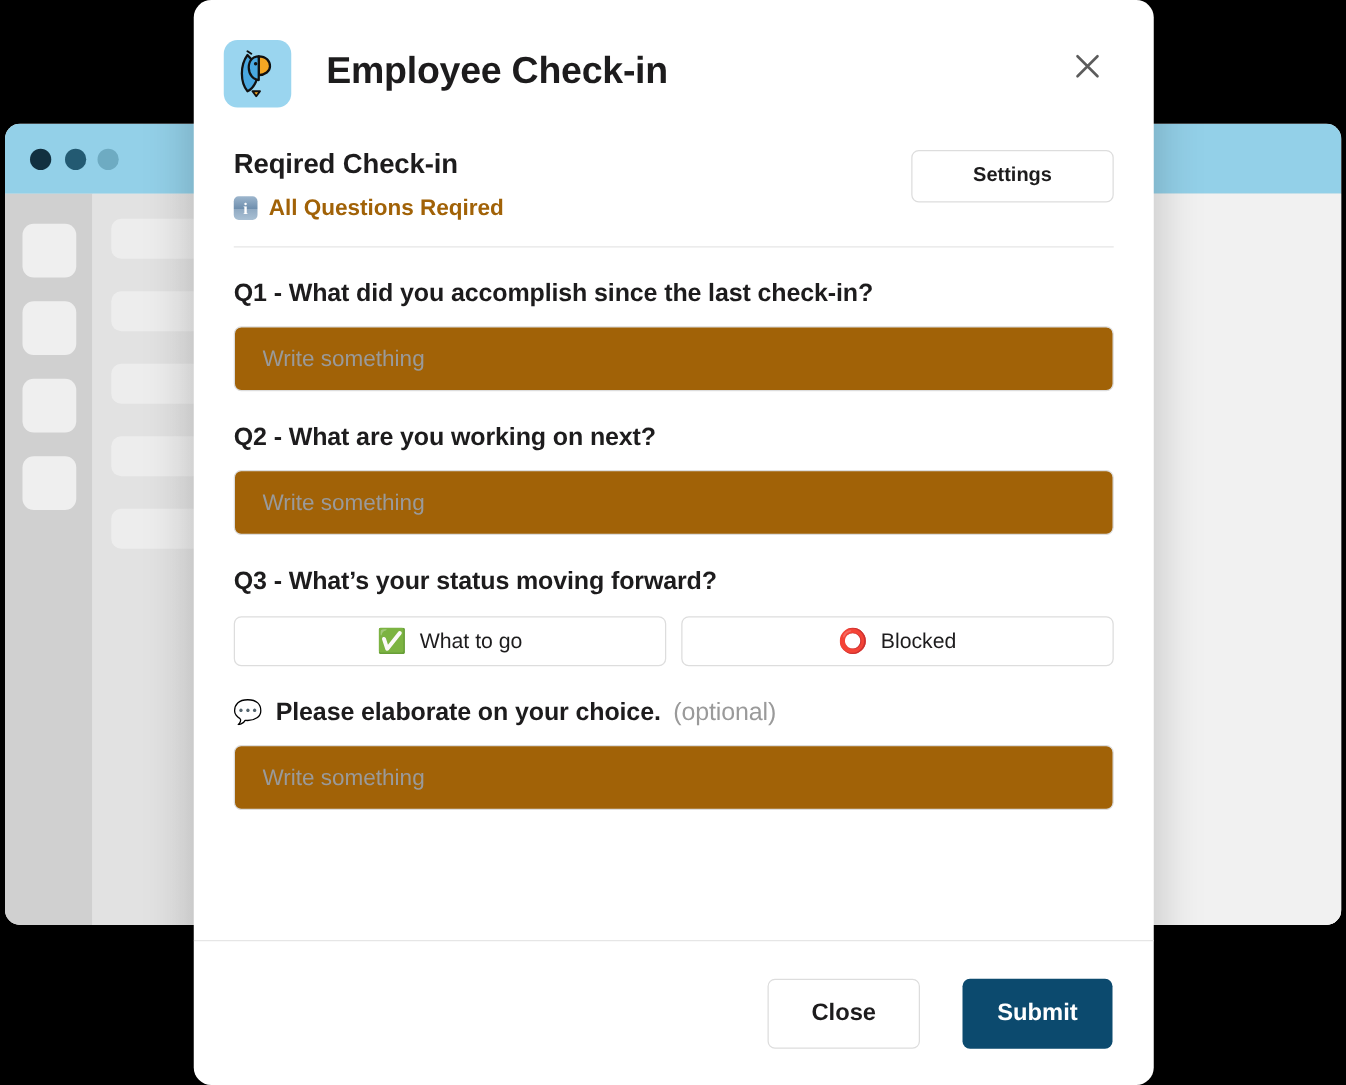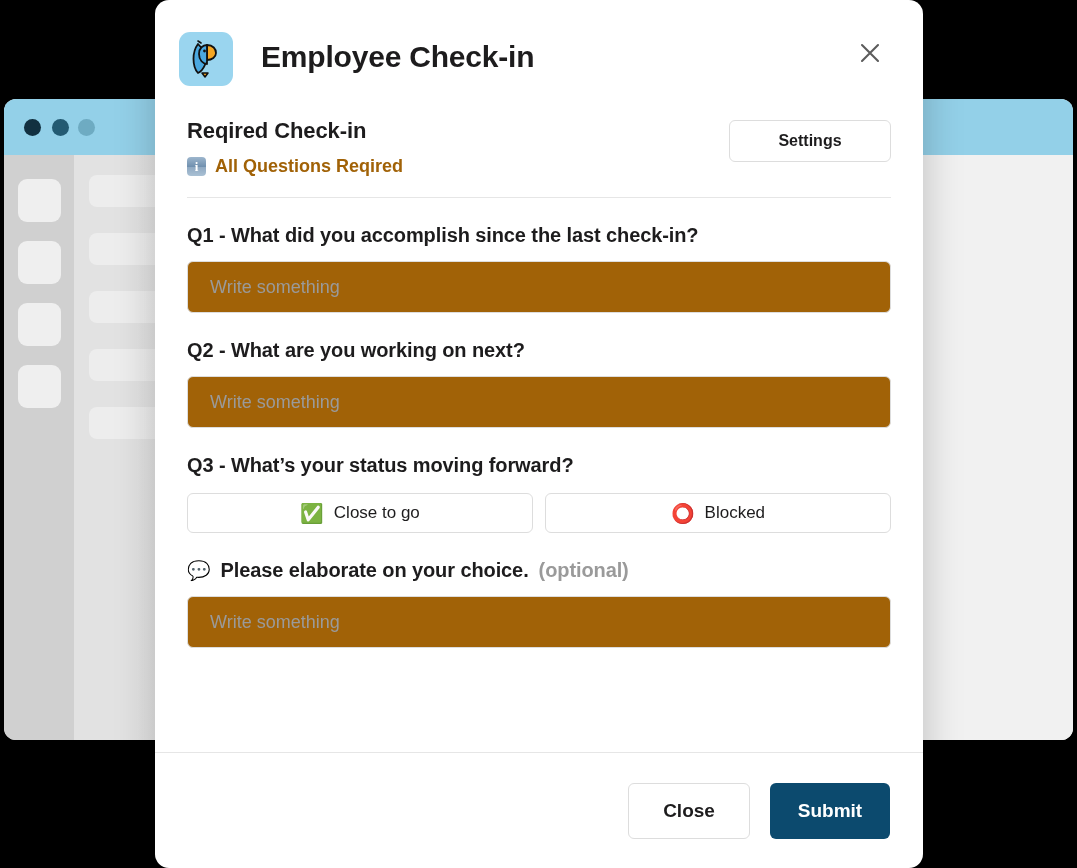--- a/index.html
+++ b/index.html
@@ -125,21 +125,21 @@
   }
   .divider {
     height: 1px; background: #e6e6e6;
     margin-top: 20px;
   }
   .q-label {
     font-size: 20px; font-weight: bold; color: #1d1c1d;
     margin-top: 26px; letter-spacing: -0.1px;
   }
   .q-label.with-emoji { display: flex; align-items: center; gap: 10px; }
-  .optional { color: #9a9a9a; font-weight: bold; text-align: center; }
+  .optional { color: #9a9a9a; font-weight: normal; text-align: center; }
   .text-input {
     width: 100%; height: 52px;
     margin-top: 14px;
     border: 1px solid #ddd; border-radius: 6px;
     padding: 0 22px;
     font-size: 18px;
     color: #1d1c1d;
     font-family: "Liberation Sans", sans-serif;
     background: #a16207;
   }
@@ -156,21 +156,21 @@
   }
 
   .foot-divider {
     position: absolute; left: 0; top: 752px;
     width: 100%; height: 1px; background: #e6e6e6;
   }
   .modal-foot {
     position: absolute; left: 0; top: 753px;
     width: 100%; height: 115px;
     display: flex; align-items: center; justify-content: flex-end;
-    gap: 20px; padding-right: 33px;
+    gap: 34px; padding-right: 33px;
   }
   .btn-close {
     width: 122px; height: 56px;
     border: 1px solid #ddd; border-radius: 6px;
     background: #fff; cursor: pointer;
     font-size: 19px; font-weight: bold; color: #1d1c1d;
     font-family: "Liberation Sans", sans-serif;
   }
   .btn-submit {
     width: 120px; height: 56px;
@@ -247,21 +247,21 @@
       <div class="q-label">Q1 - What did you accomplish since the last check-in?</div>
       <input class="text-input" type="text" placeholder="Write something" style="">
 
       <div class="q-label">Q2 - What are you working on next?</div>
       <input class="text-input" type="text" placeholder="Write something" style="">
 
       <div class="q-label">Q3 - What’s your status moving forward?</div>
       <div class="choice-row">
         <button class="choice-btn">
           <span class="emoji">✅</span>
-          <span>Close to go</span>
+          <span>What to go</span>
         </button>
         <button class="choice-btn">
           <span class="emoji" style="color:#cc3a21">⭕</span>
           <span>Blocked</span>
         </button>
       </div>
 
       <div class="q-label with-emoji">
         <span class="emoji">💬</span>
         <span>Please elaborate on your choice.</span>

